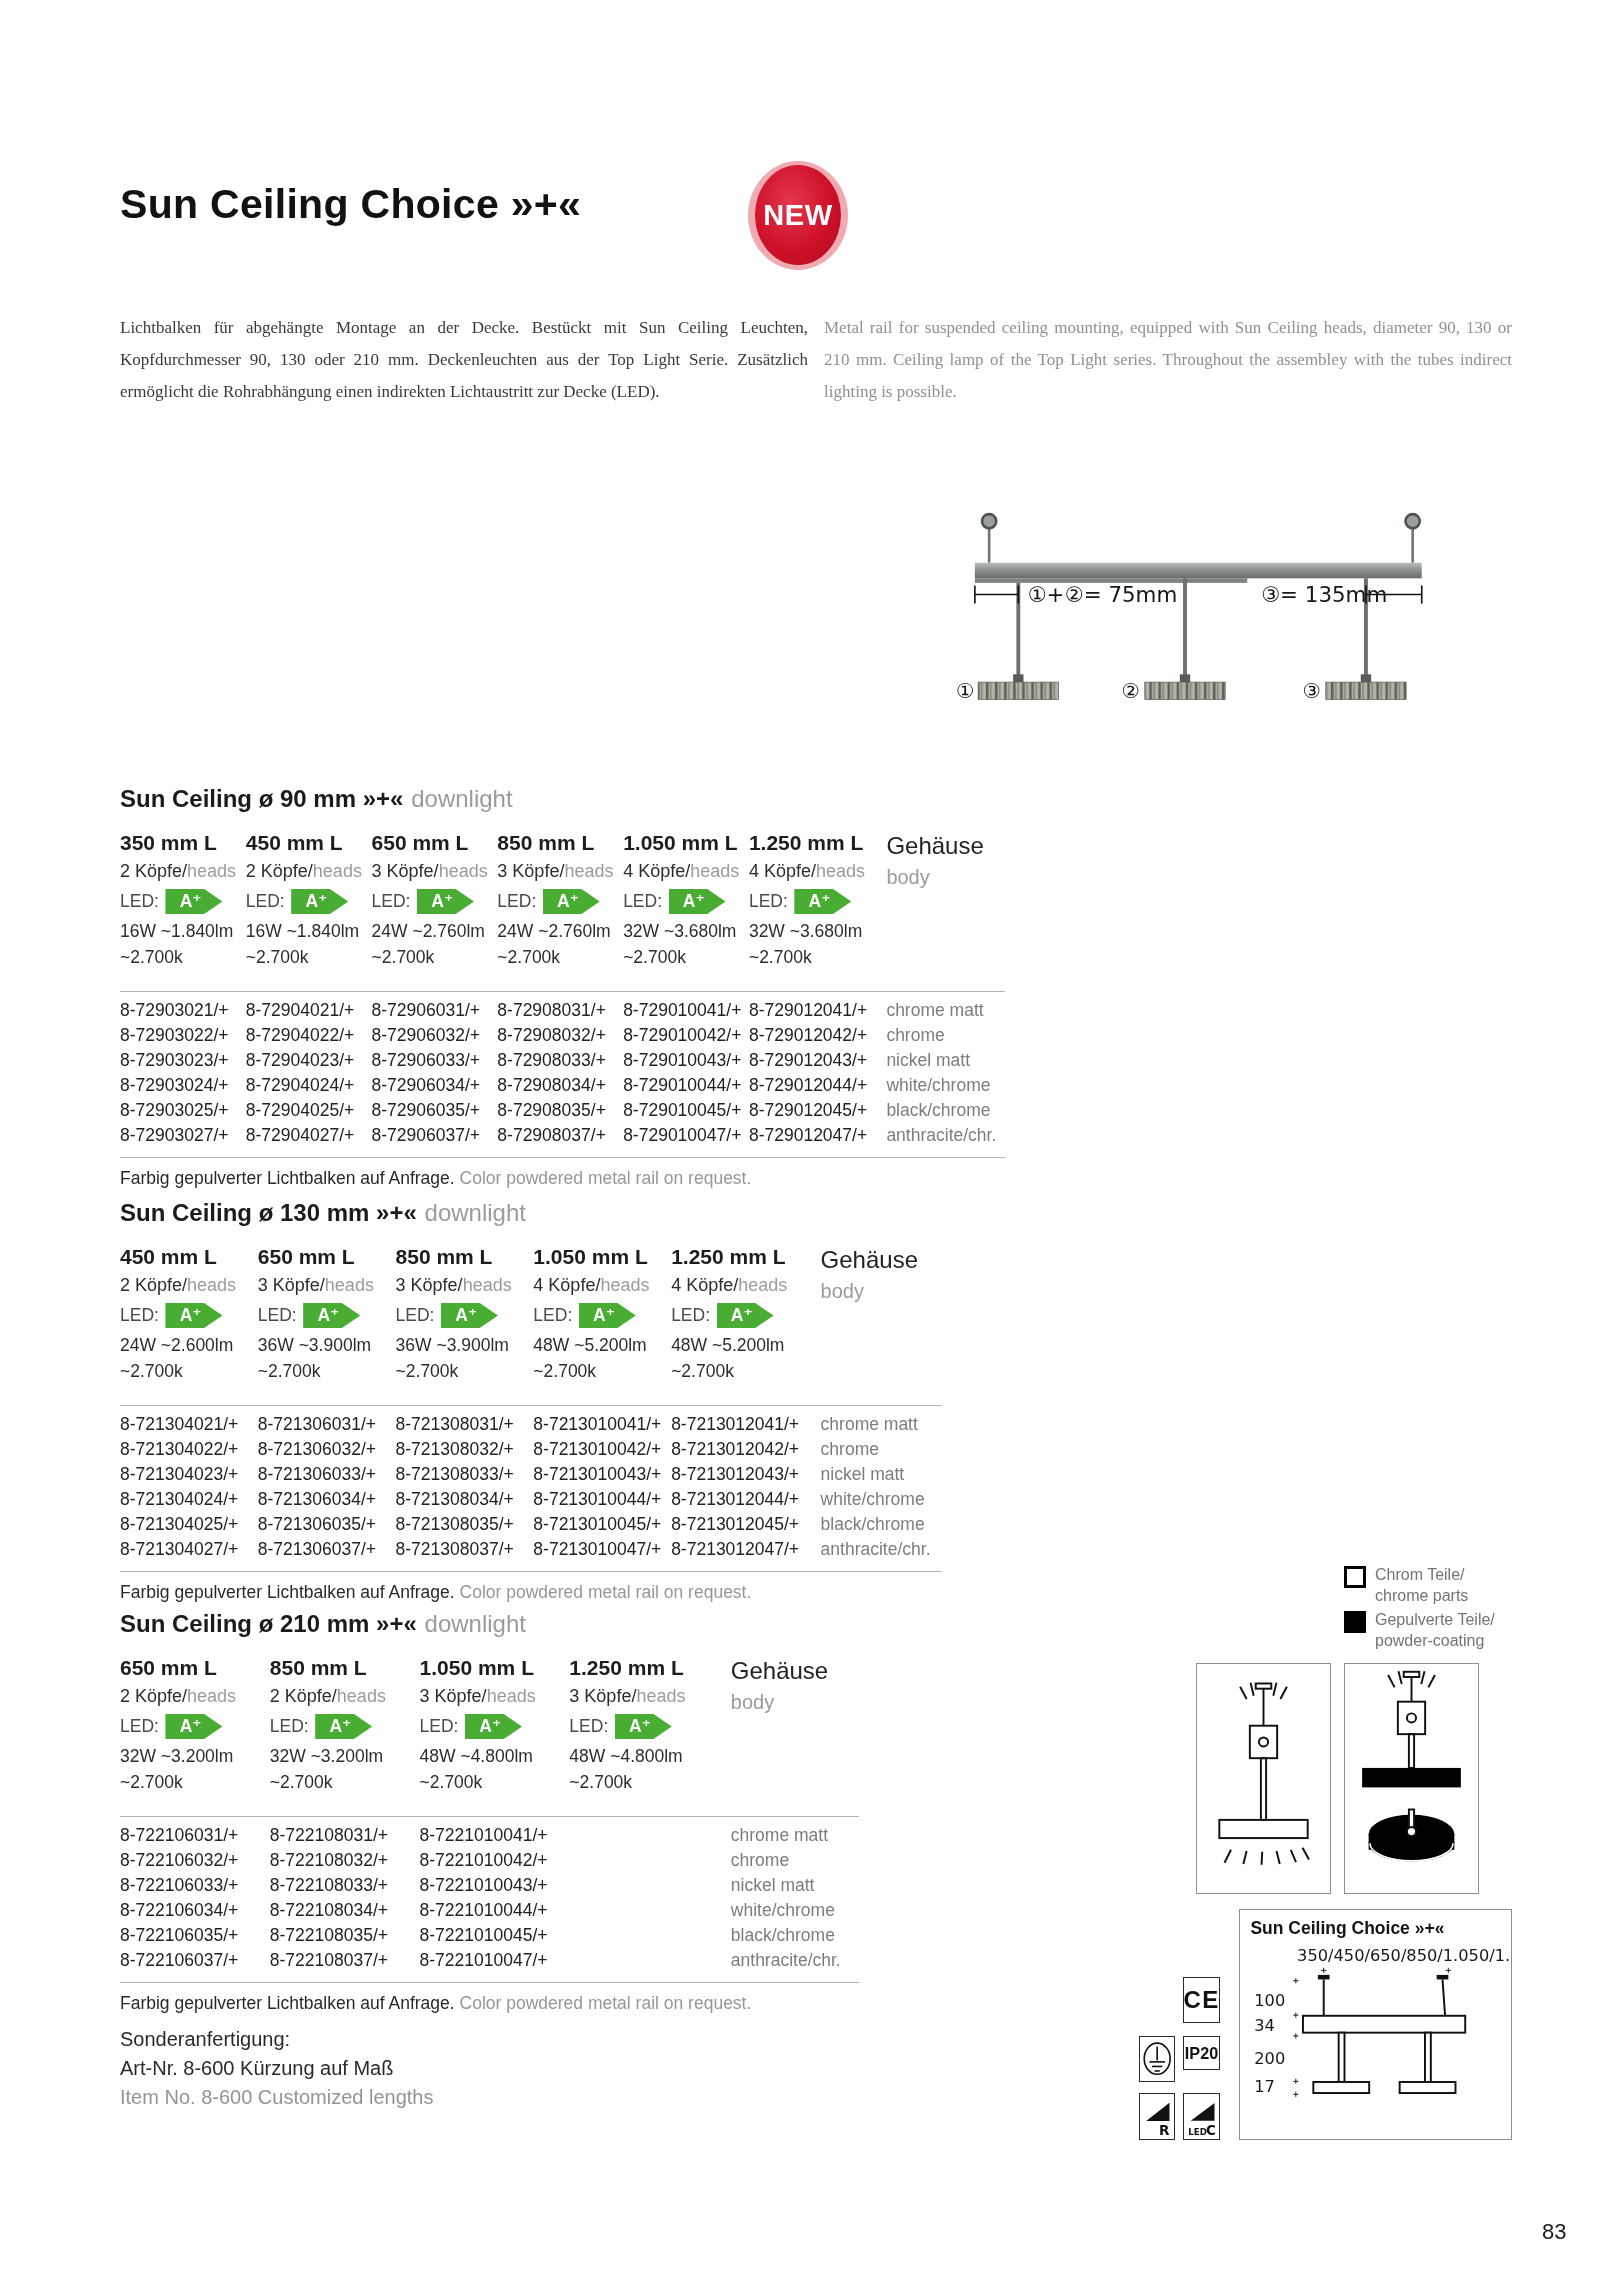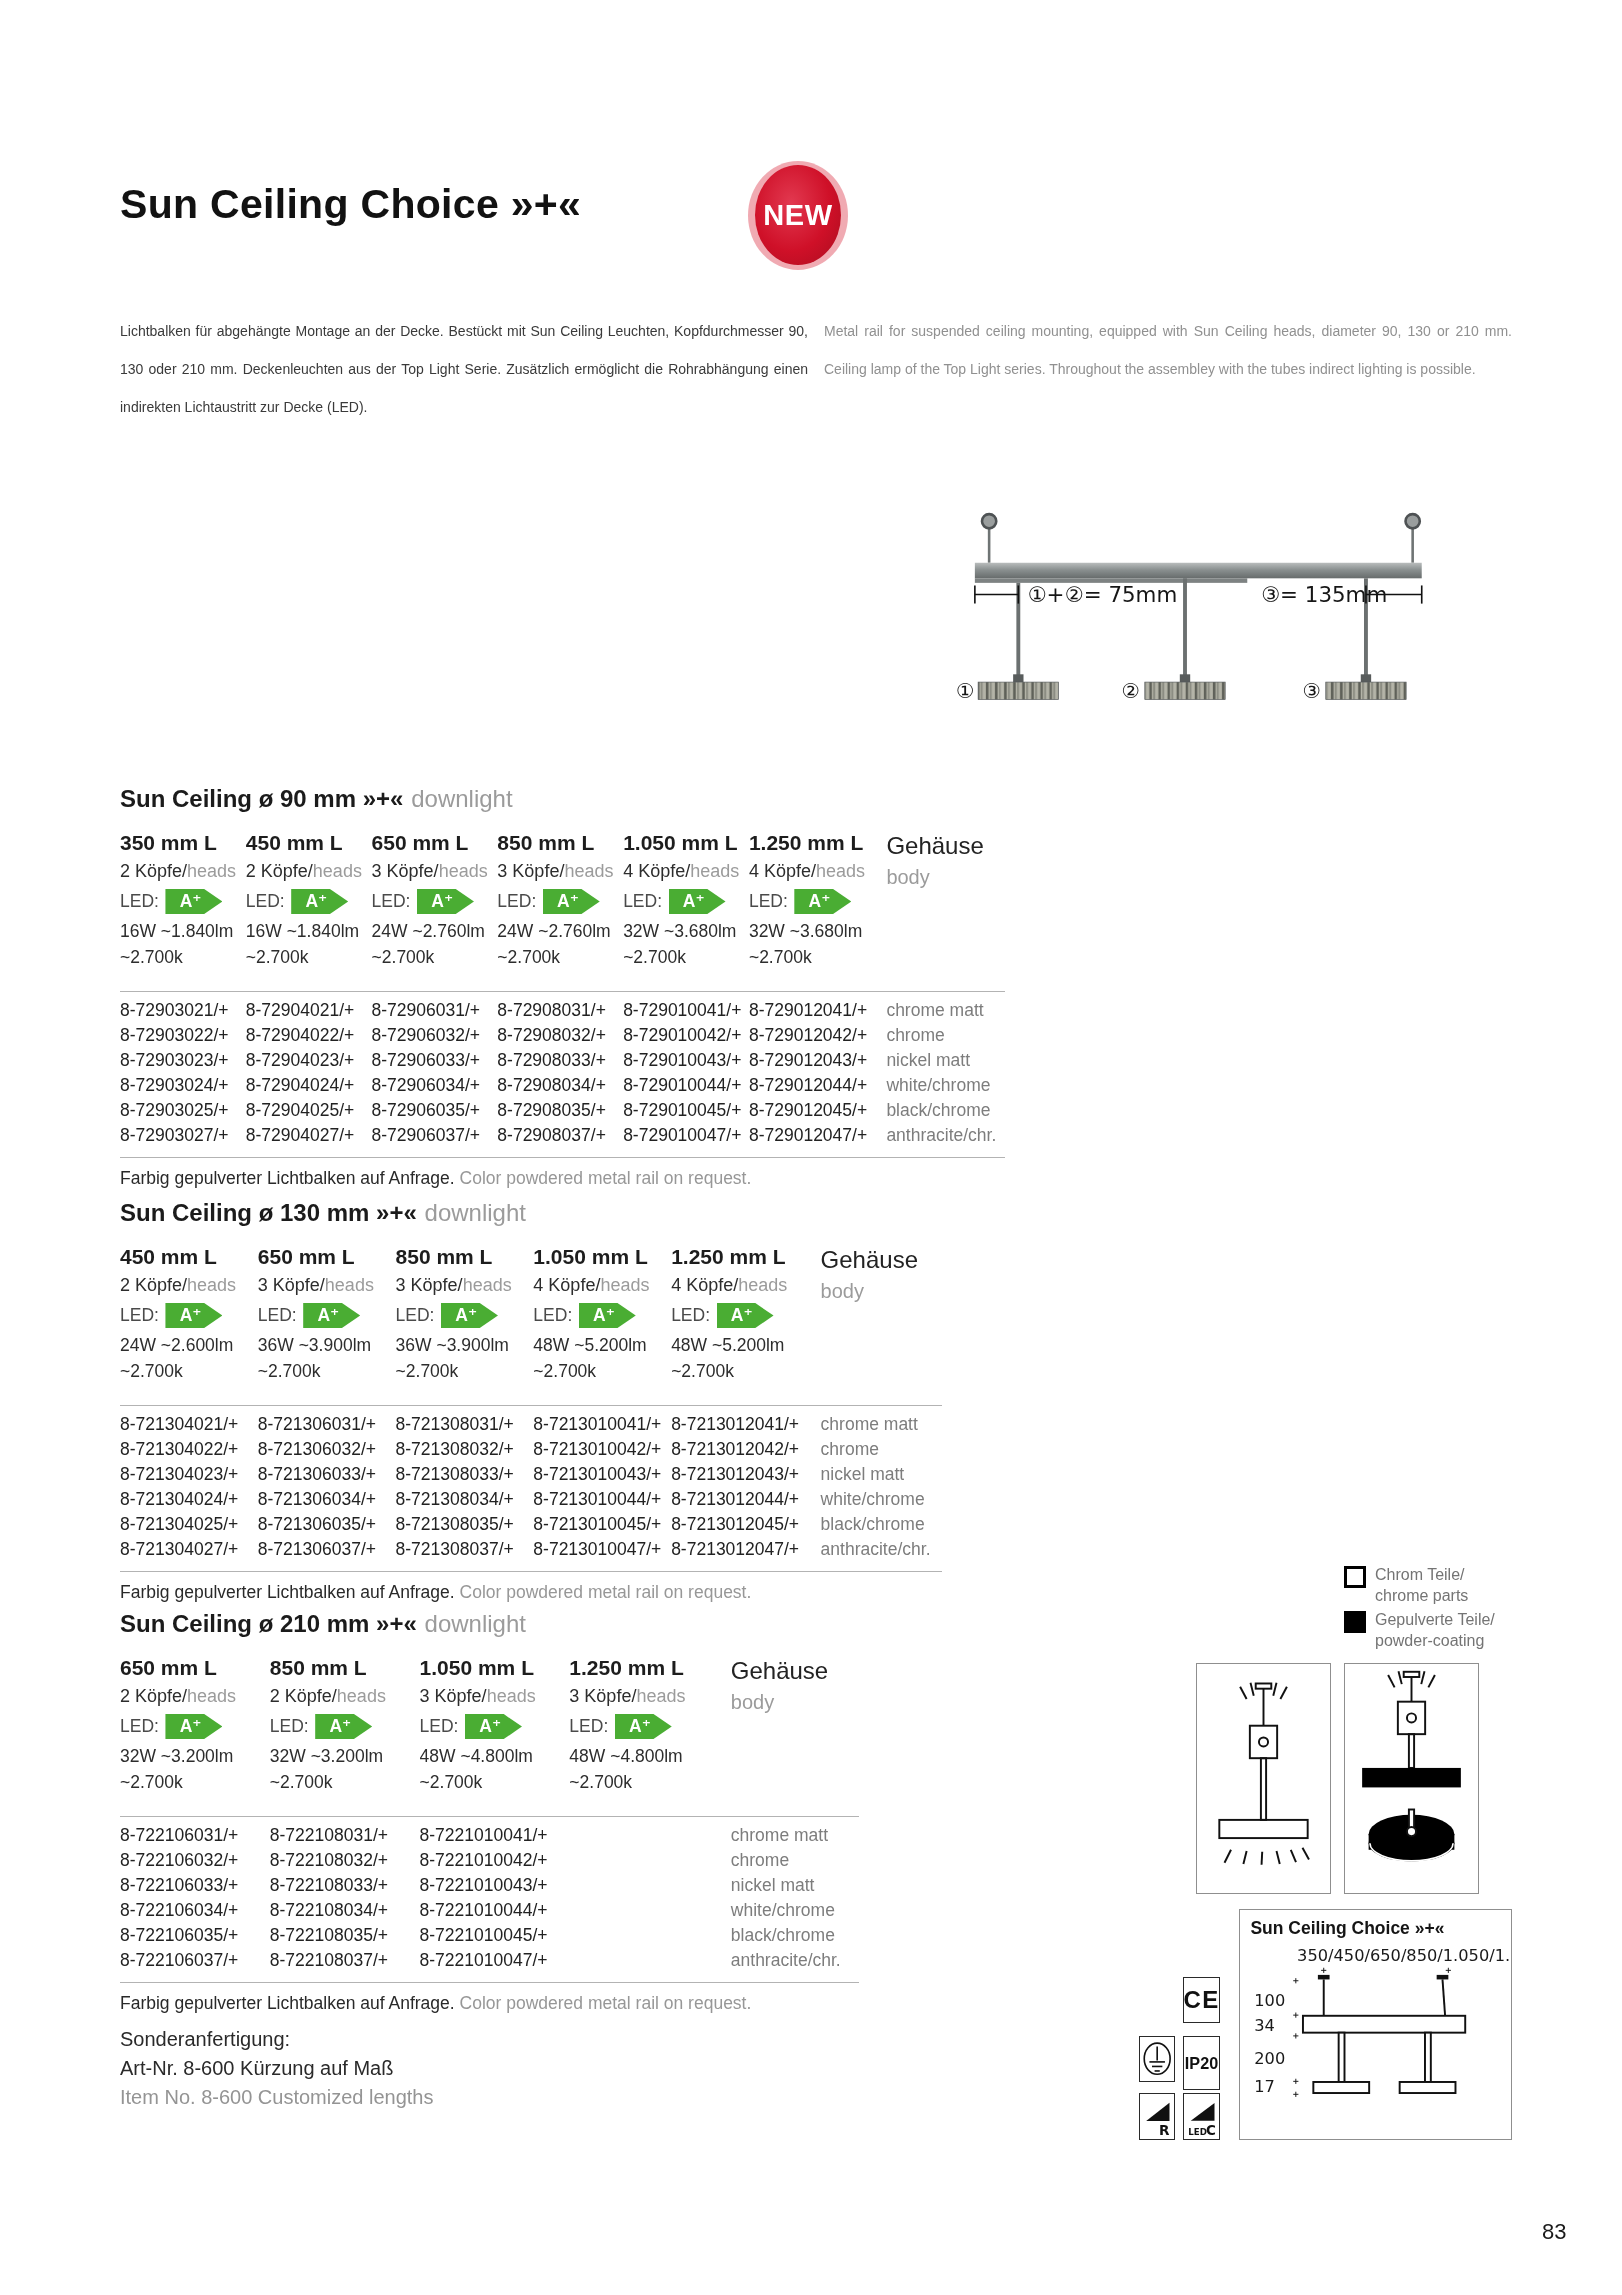--- a/index.html
+++ b/index.html
@@ -10,21 +10,21 @@
   .abs { position:absolute; }
 
   .page-title { left:120px; top:181px; font-size:41px; font-weight:700; color:#121212; letter-spacing:0.3px; }
   .new-badge { left:755px; top:165px; width:86px; height:100px; }
   .new-badge .halo { position:absolute; inset:-4.5px -7.1px; border-radius:50%; background:rgba(228,100,115,.55); }
   .new-badge .core { position:absolute; inset:0; border-radius:50%;
      background:radial-gradient(ellipse at 42% 38%, #e23950 0%, #cf1028 55%, #a90d1f 100%);
      display:flex; align-items:center; justify-content:center; }
   .new-badge .core span { color:#fff; font-weight:700; font-size:29px; letter-spacing:0.6px; }
 
-  .intro { top:312px; width:688px; font-size:14px; line-height:38px; text-align:justify; }
+  .intro { top:312px; width:688px; font-size:17px; line-height:32px; text-align:justify;font-family:Liberation Serif, serif; }
   .intro.de { left:120px; color:#3a3a3a; }
   .intro.en { left:824px; color:#909090; }
 
   .rail-fig { left:910px; top:494px; }
 
   .table-section { position:absolute; left:120px; }
   .sec-title { font-size:24px; margin-bottom:10.4px; }
   .sec-title .t1 { font-weight:700; color:#1b1b1b; }
   .sec-title .t2 { color:#9b9b9b; margin-left:7.8px; font-weight:400; }
   .cols { display:flex; position:relative; padding-bottom:9px; align-items:flex-start; }
@@ -66,21 +66,21 @@
   .app-box { width:135px; height:231px; border:1.3px solid #8f8f8f; background:#fff; }
   .app-box.left { left:1196px; top:1663px; }
   .app-box.right { left:1344px; top:1663px; }
 
   .dim-box { left:1239px; top:1909px; width:273px; height:231px; border:1.3px solid #8f8f8f; background:#fff; }
   .dim-box .db-title { font-size:17.5px; font-weight:700; color:#151515; margin:7.8px 0 0 10.4px; }
 
   .icon-box { border:1.3px solid #2a2a2a; background:#fff; display:flex; align-items:center; justify-content:center; }
   .box-ce   { left:1183px; top:1977px; width:37px; height:46px; }
   .box-gnd  { left:1139px; top:2036px; width:36px; height:46px; }
-  .box-ip   { left:1183px; top:2036px; width:37px; height:54px; }
+  .box-ip   { left:1183px; top:2036px; width:37px; height:34px; }
   .box-r    { left:1139px; top:2093px; width:36px; height:47px; }
   .box-ledc { left:1183px; top:2093px; width:37px; height:47px; }
   .ce-txt { font-size:24px; font-weight:700; color:#111; letter-spacing:1.3px; }
   .ip-txt { font-size:16.2px; font-weight:700; color:#111; }
 
   .special { left:120px; top:2025px; font-size:20px; line-height:29px; }
   .special .s1, .special .s2 { color:#2a2a2a; }
   .special .s3 { color:#949494; }
 
   .page-num { left:1534px; top:2219px; font-size:22px; color:#1a1a1a;margin-left:8px; }

